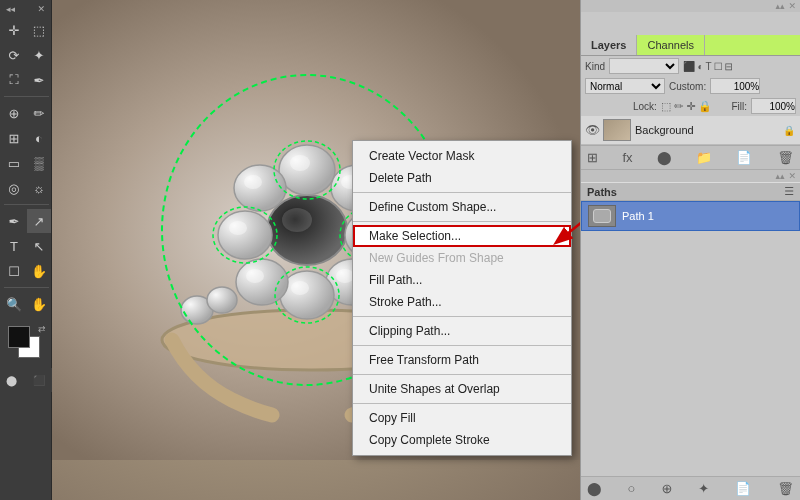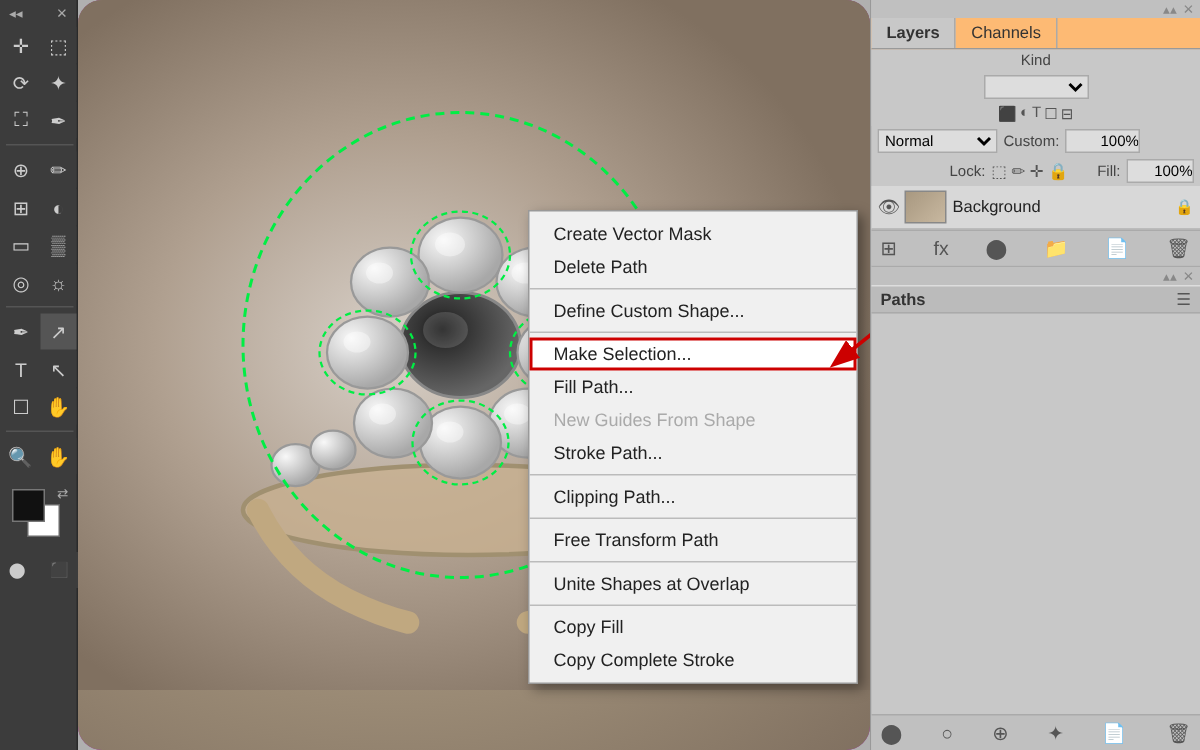--- a/index.html
+++ b/index.html
@@ -97,21 +97,20 @@
       background: #b0b0b0;
       overflow: hidden;
     }
 
     
     #canvas-area {
       flex: 1;
       position: relative;
       overflow: hidden;
       background: #a21caf;
-      border-radius: 16px;
     }
 
     
     #jewelry-image {
       position: absolute;
       top: 0; left: 0; right: 0; bottom: 0;
       background: radial-gradient(ellipse at 40% 50%, #d0c8c0 0%, #a89880 40%, #807060 100%);
       overflow: hidden;
     }
 
@@ -159,41 +158,41 @@
     }
 
     
     #layers-panel {
       flex: 0 0 auto;
       background: #c8c8c8;
       border-bottom: 1px solid #aaa;
     }
     .panel-tabs {
       display: flex;
-      background: #fdba74;
+      background: #bef264;
       border-bottom: 1px solid #999;
+      margin-top: 23px;
     }
     .panel-tab {
       padding: 4px 10px;
       font-size: 11px;
       cursor: pointer;
       color: #333;
       border-right: 1px solid #aaa;
     }
     .panel-tab.active {
       background: #c8c8c8;
       font-weight: bold;
     }
     .layers-options {
       padding: 2px 4px;
       display: flex;
       align-items: center;
       gap: 4px;
       background: #c8c8c8;
-      flex-direction: column;
     }
     .layers-kind-label {
       font-size: 10px;
       color: #444;
     }
     .layers-kind-input {
       width: 70px;
       height: 16px;
       font-size: 10px;
       background: #ddd;
@@ -495,22 +494,22 @@
       </svg>
     </div>
 
     <div id="context-menu">
       <div class="ctx-item">Create Vector Mask</div>
       <div class="ctx-item">Delete Path</div>
       <div class="ctx-separator"></div>
       <div class="ctx-item">Define Custom Shape...</div>
       <div class="ctx-separator"></div>
       <div class="ctx-item highlighted">Make Selection...</div>
+      <div class="ctx-item disabled">New Guides From Shape</div>
       <div class="ctx-item">Fill Path...</div>
-      <div class="ctx-item disabled">New Guides From Shape</div>
       <div class="ctx-item">Stroke Path...</div>
       <div class="ctx-separator"></div>
       <div class="ctx-item">Clipping Path...</div>
       <div class="ctx-separator"></div>
       <div class="ctx-item">Free Transform Path</div>
       <div class="ctx-separator"></div>
       <div class="ctx-item">Unite Shapes at Overlap</div>
       <div class="ctx-separator"></div>
       <div class="ctx-item">Copy Fill</div>
       <div class="ctx-item">Copy Complete Stroke</div>
@@ -591,20 +590,26 @@
   <div id="paths-panel">
     <div style="display:flex;justify-content:flex-end;padding:1px 4px;background:#c0c0c0;">
       <span style="font-size:9px;color:#888;">▴▴</span>
       <span style="font-size:9px;color:#888;margin-left:4px;">✕</span>
     </div>
     <div class="paths-header">
       <span class="paths-title">Paths</span>
       <span class="paths-menu-icon">☰</span>
     </div>
 
+    <div class="path-row">
+      <div class="path-thumb">
+        <div class="path-thumb-inner"></div>
+      </div>
+      <span class="path-name">Path 1</span>
+    </div>
 
     <div class="paths-bottom-bar">
       <span>⬤</span>
       <span>○</span>
       <span>⊕</span>
       <span>✦</span>
       <span>📄</span>
       <span>🗑</span>
     </div>
   </div>

